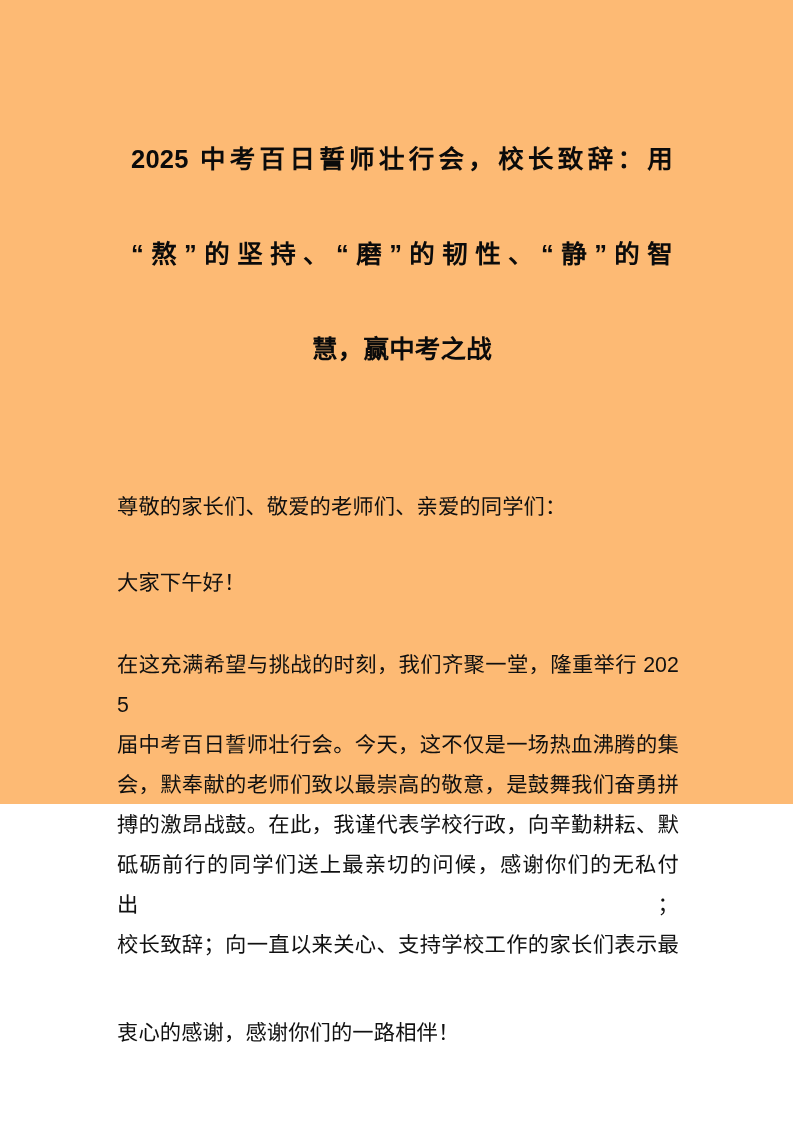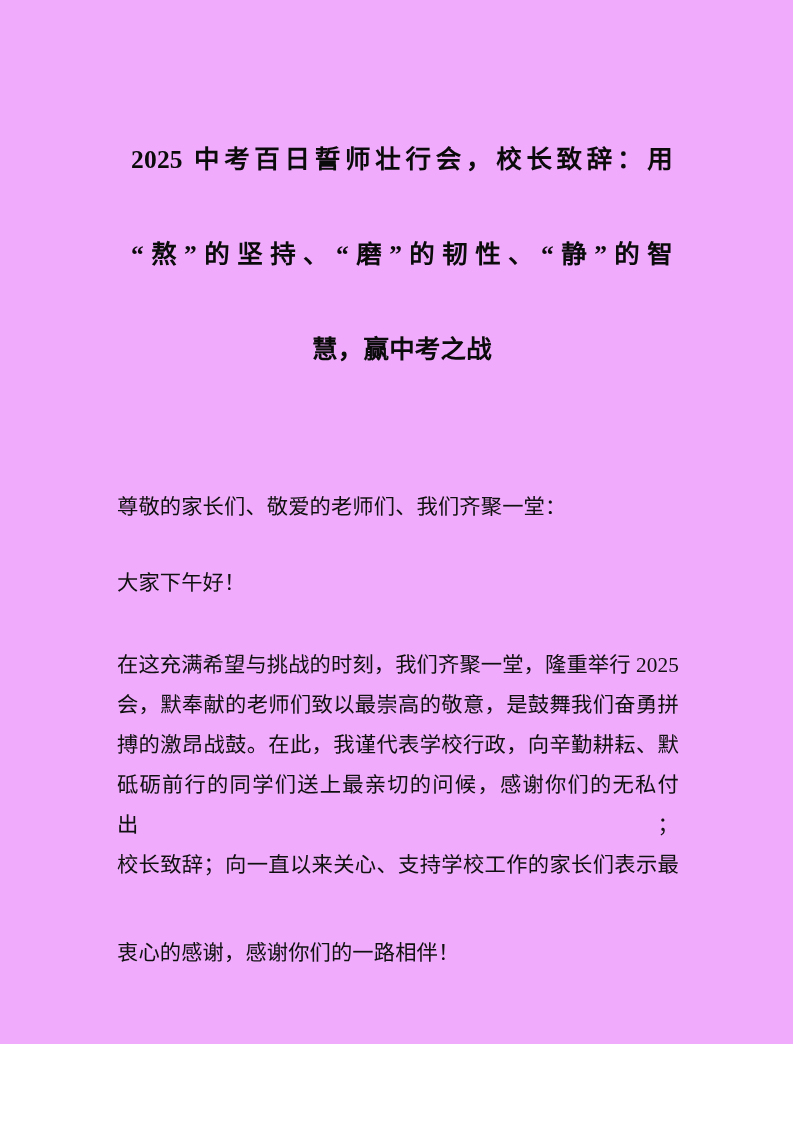--- a/index.html
+++ b/index.html
@@ -13,24 +13,23 @@
     height: 1122px;
     overflow: hidden;
     font-family: "Liberation Sans", "DejaVu Sans", sans-serif;
     color: #000000;
     -webkit-font-smoothing: antialiased;
   }
 
   .page {
     position: relative;
     width: 793px;
-    height: 1044px;
-    background: #f0abfc;
+    height: 804px;
+    background: #fdba74;
     box-sizing: border-box;
-    font-family: Liberation Serif, serif;
   }
 
   .content {
     position: absolute;
     left: 117px;
     top: 0;
     width: 562px;
   }
 
   
@@ -106,26 +105,27 @@
   <div class="content">
 
     <h1 class="doc-title">
       <span class="title-line stretch">2025 中考百日誓师壮行会，校长致辞：用</span>
       <span class="title-line stretch">“熬”的坚持、“磨”的韧性、“静”的智</span>
       <span class="title-line">慧，赢中考之战</span>
     </h1>
 
     <div class="body-block">
 
-      <p class="para salutation">尊敬的家长们、敬爱的老师们、我们齐聚一堂：</p>
+      <p class="para salutation">尊敬的家长们、敬爱的老师们、亲爱的同学们：</p>
 
       <p class="para greeting">大家下午好！</p>
 
       <div class="para main">
         <span class="j-line">在这充满希望与挑战的时刻，我们齐聚一堂，隆重举行 2025</span>
+        <span class="j-line">届中考百日誓师壮行会。今天，这不仅是一场热血沸腾的集</span>
         <span class="j-line">会，默奉献的老师们致以最崇高的敬意，是鼓舞我们奋勇拼</span>
         <span class="j-line">搏的激昂战鼓。在此，我谨代表学校行政，向辛勤耕耘、默</span>
         <span class="j-line">砥砺前行的同学们送上最亲切的问候，感谢你们的无私付出；</span>
         <span class="j-line">校长致辞；向一直以来关心、支持学校工作的家长们表示最</span>
         <span class="j-line last">衷心的感谢，感谢你们的一路相伴！</span>
       </div>
 
     </div>
   </div>
 </div>

